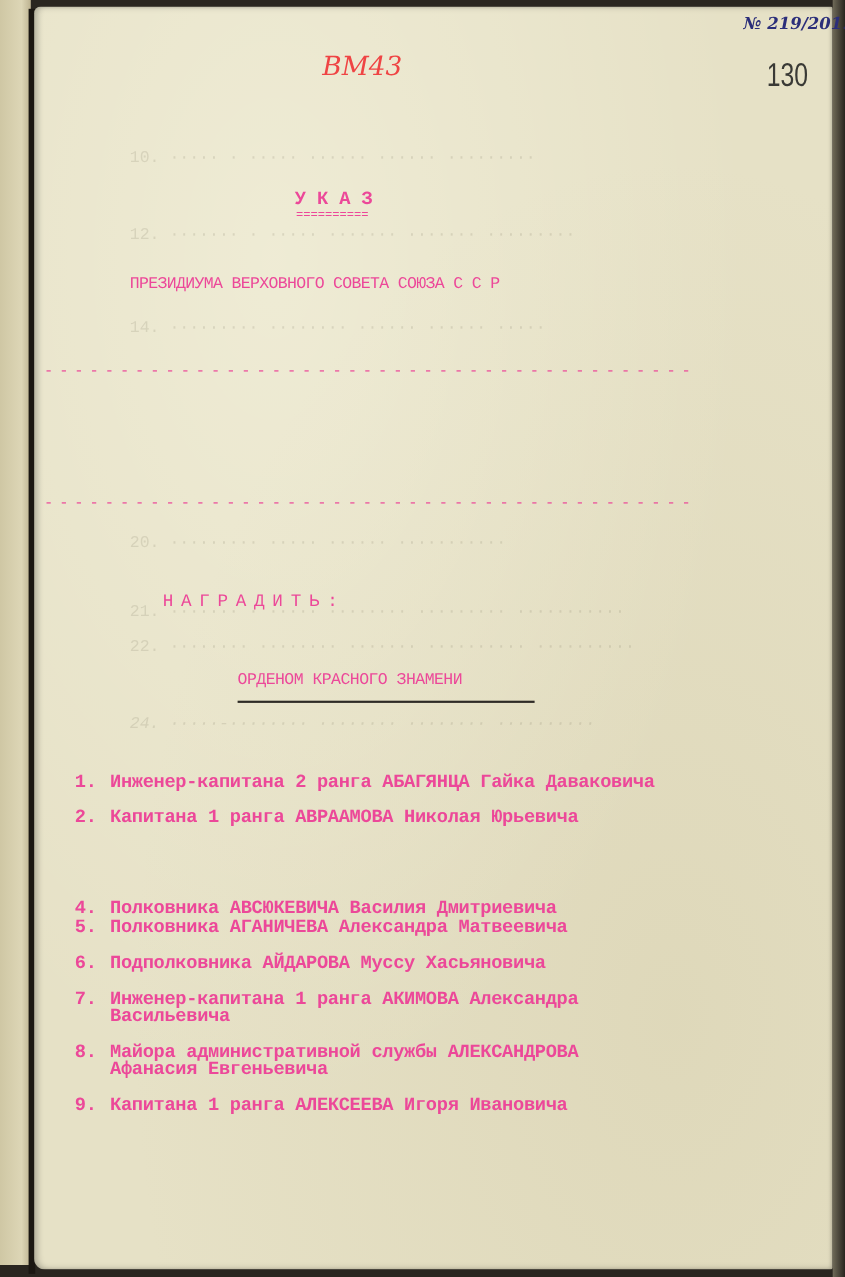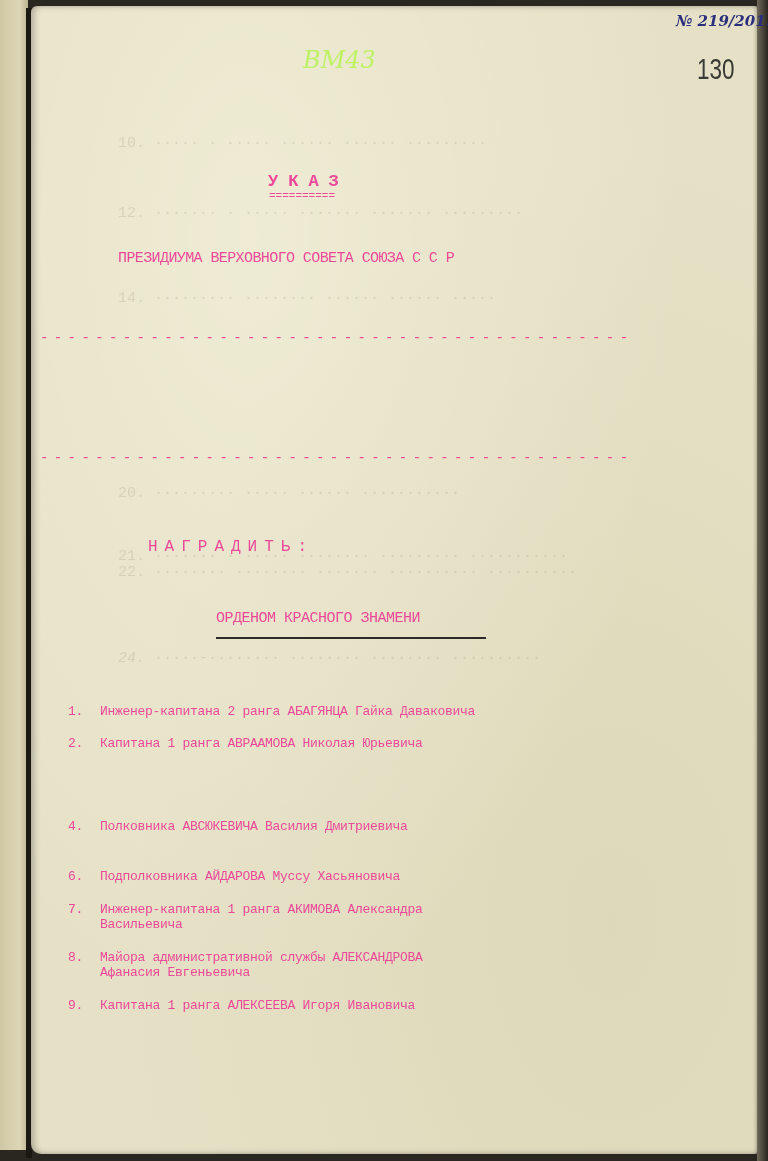--- a/index.html
+++ b/index.html
@@ -86,24 +86,24 @@
       left: 697px;
       top: 52px;
       font-size: 30px;
       color: #3a3a36;
       font-family: "Liberation Sans", sans-serif;
       font-style: normal;
       transform: scaleX(0.75);
       transform-origin: left;
     }
     .pencil {
-      left: 303px;
+      left: 293px;
       top: 46px;
       font-size: 24px;
-      color: #bef264;
+      color: #ef4444;
     }
     .title {
       left: 268px;
       top: 172px;
       font-size: 17px;
       letter-spacing: 10px;
       font-weight: bold;
     }
     .title-underline {
       left: 269px;
@@ -153,42 +153,43 @@
     .order-rule {
       position: absolute;
       left: 216px;
       top: 637px;
       width: 270px;
       height: 2px;
       background: #2e2b26;
     }
     .recipient {
       left: 68px;
-      font-size: 13px;
+      font-size: 17px;
       line-height: 15px;
       letter-spacing: -0.3px;
+      font-weight: bold;
     }
     .recipient .num { display: inline-block; width: 32px; }
     .recipient .cont { display: block; padding-left: 32px; }
   </style>
 </head>
 <body>
 
 <div class="scan">
   <div class="prev-page"></div>
   <div class="spine"></div>
   <div class="page"></div>
   <div class="right-edge"></div>
 
   <div class="ghost" style="left:118px;top:135px;">10. ····· · ····· ······ ······ ·········</div>
   <div class="ghost" style="left:118px;top:205px;">12. ······· · ····· ······· ······· ·········</div>
   <div class="ghost" style="left:118px;top:290px;">14. ········· ········ ······ ······ ·····</div>
   <div class="ghost" style="left:118px;top:485px;">20. ········· ····· ······ ···········</div>
   <div class="ghost" style="left:118px;top:548px;">21. ······· · ····· ········ ········· ···········</div>
-  <div class="ghost" style="left:118px;top:564px;text-align:center;">22. ········ ········ ······· ·········· ··········</div>
+  <div class="ghost" style="left:118px;top:580px;text-align:center;">22. ········ ········ ······· ·········· ··········</div>
   <div class="ghost" style="left:118px;top:650px;font-style:italic;">24. ·····-········ ········ ········ ··········</div>
 
   <div class="hand archive-no">№ 219/201.</div>
   <div class="hand folio">130</div>
   <div class="hand pencil">ВМ43</div>
 
   <div class="tw title">УКАЗ</div>
   <div class="tw title-underline">==========</div>
   <div class="tw subtitle">ПРЕЗИДИУМА ВЕРХОВНОГО СОВЕТА СОЮЗА С С Р</div>
 
@@ -202,20 +203,23 @@
 
   <div class="tw recipient" style="top:704px;">
     <span class="num">1.</span><span>Инженер-капитана 2 ранга АБАГЯНЦА Гайка Даваковича</span>
   </div>
   <div class="tw recipient" style="top:736px;">
     <span class="num">2.</span><span>Капитана 1 ранга АВРААМОВА Николая Юрьевича</span>
   </div>
   <div class="tw recipient" style="top:803px;margin-top:16px;">
     <span class="num">4.</span><span>Полковника АВСЮКЕВИЧА  Василия Дмитриевича</span>
   </div>
+  <div class="tw recipient" style="top:836px;">
+    <span class="num">5.</span><span>Полковника АГАНИЧЕВА Александра Матвеевича</span>
+  </div>
   <div class="tw recipient" style="top:869px;">
     <span class="num">6.</span><span>Подполковника АЙДАРОВА Муссу Хасьяновича</span>
   </div>
   <div class="tw recipient" style="top:902px;">
     <span class="num">7.</span><span>Инженер-капитана 1 ранга АКИМОВА Александра</span>
     <span class="cont">Васильевича</span>
   </div>
   <div class="tw recipient" style="top:950px;">
     <span class="num">8.</span><span>Майора административной службы АЛЕКСАНДРОВА</span>
     <span class="cont">Афанасия Евгеньевича</span>

